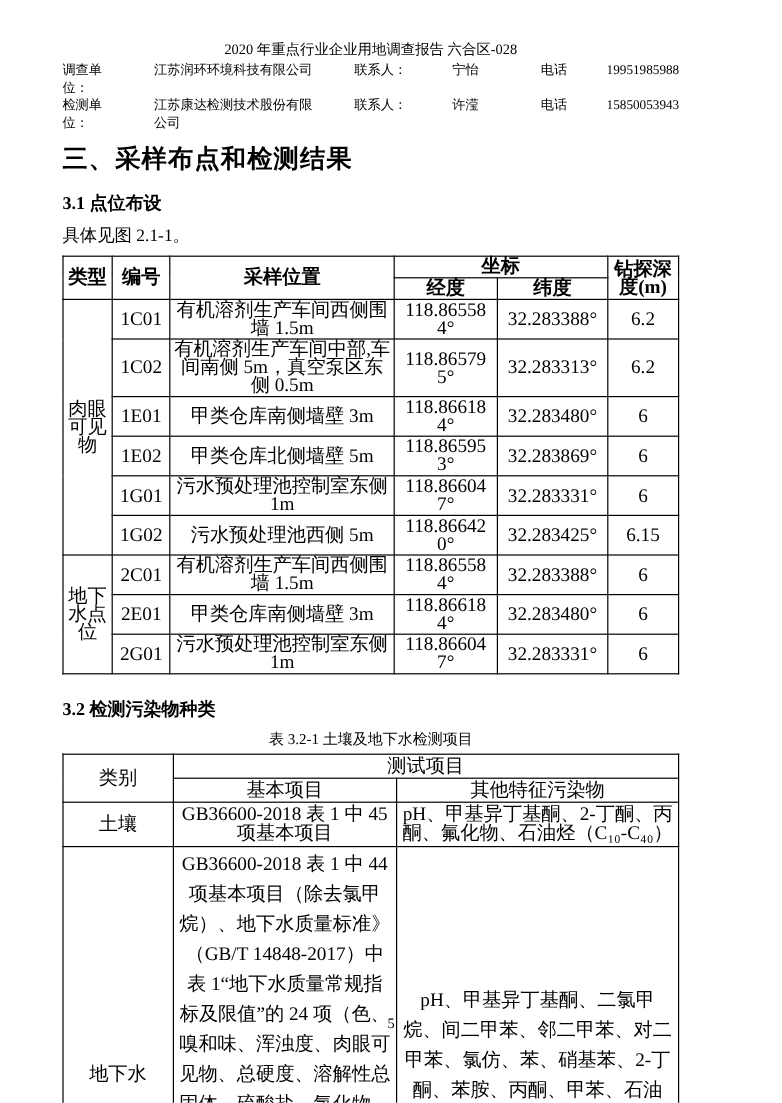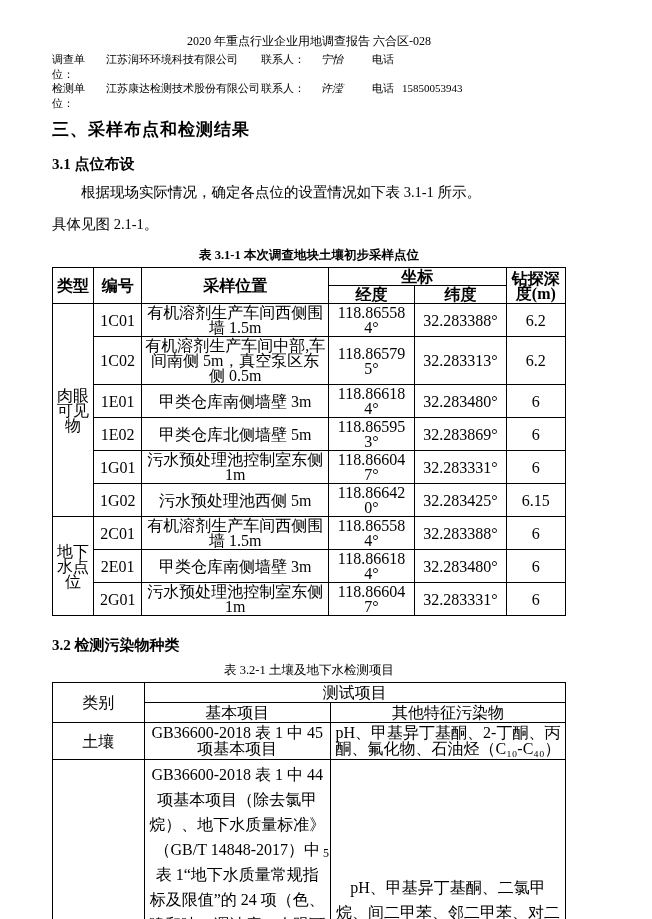--- a/index.html
+++ b/index.html
@@ -6,29 +6,29 @@
   html,body { background:#fff; }
   body {
     width:652px; height:919px; position:relative; overflow:hidden;
     font-family:"Liberation Serif","DejaVu Serif",serif; color:#000;
   }
   .content { padding:34px 86px 0 52px; }
 
   .doc-title { text-align:center; font-size:12px; line-height:15px; }
 
   .info-block { margin-top:3px; font-size:11px; }
-  .info-row { display:flex; line-height:14.5px; }
+  .info-row { display:flex; line-height:14.5px;gap:28px; }
   .info-label { width:54px; }
   .info-org { width:155px; }
   .info-contact-label { width:60px; }
-  .info-contact { width:51px;font-style:italic; }
+  .info-contact { width:51px; }
   .info-phone-label { width:30px; }
   .info-phone { flex:1; }
 
-  .h1 { font-size:17px; font-weight:bold; margin-top:8px; letter-spacing:1px; }
+  .h1 { font-size:21px; font-weight:bold; margin-top:8px; letter-spacing:1px; }
   .h2 { font-size:15px; font-weight:bold; margin-top:14px; }
 
   .para { font-size:14.5px; margin-top:2px; }
   .para-line { line-height:32px; text-align:justify; }
   .para-line.indent { text-indent:2em; }
 
   .tcaption { font-size:12.5px; text-align:center; margin-top:7px; margin-bottom:3px; }
   .tcaption.bold { font-weight:bold; }
 
   table { width:100%; border-collapse:collapse; table-layout:fixed; font-size:16px; }
@@ -57,41 +57,40 @@
 
   <div class="doc-title">2020 年重点行业企业用地调查报告 六合区-028</div>
 
   <div class="info-block">
     <div class="info-row">
       <span class="info-label">调查单位：</span>
       <span class="info-org">江苏润环环境科技有限公司</span>
       <span class="info-contact-label">联系人：</span>
       <span class="info-contact">宁怡</span>
       <span class="info-phone-label">电话</span>
+      <span class="info-phone">19951985988</span>
     </div>
     <div class="info-row">
       <span class="info-label">检测单位：</span>
       <span class="info-org">江苏康达检测技术股份有限公司</span>
       <span class="info-contact-label">联系人：</span>
       <span class="info-contact">许滢</span>
       <span class="info-phone-label">电话</span>
       <span class="info-phone">15850053943</span>
     </div>
   </div>
 
   <div class="h1">三、采样布点和检测结果</div>
 
   <div class="h2">3.1 点位布设</div>
 
   <div class="para">
-    <div class="para-line indent">根据现场实际情况，确定各点位的设置情况如下表 3.1-1 所示。</div>
     <div class="para-line">具体见图 2.1-1。</div>
   </div>
 
-  <div class="tcaption bold">表 3.1-1  本次调查地块土壤初步采样点位</div>
 
   <table class="t1">
     <colgroup>
       <col style="width:38px">
         <col style="width:45px">
         <col style="width:173px">
       <col style="width:80px">
         <col style="width:85px">
         <col style="width:55px">
     </colgroup>

